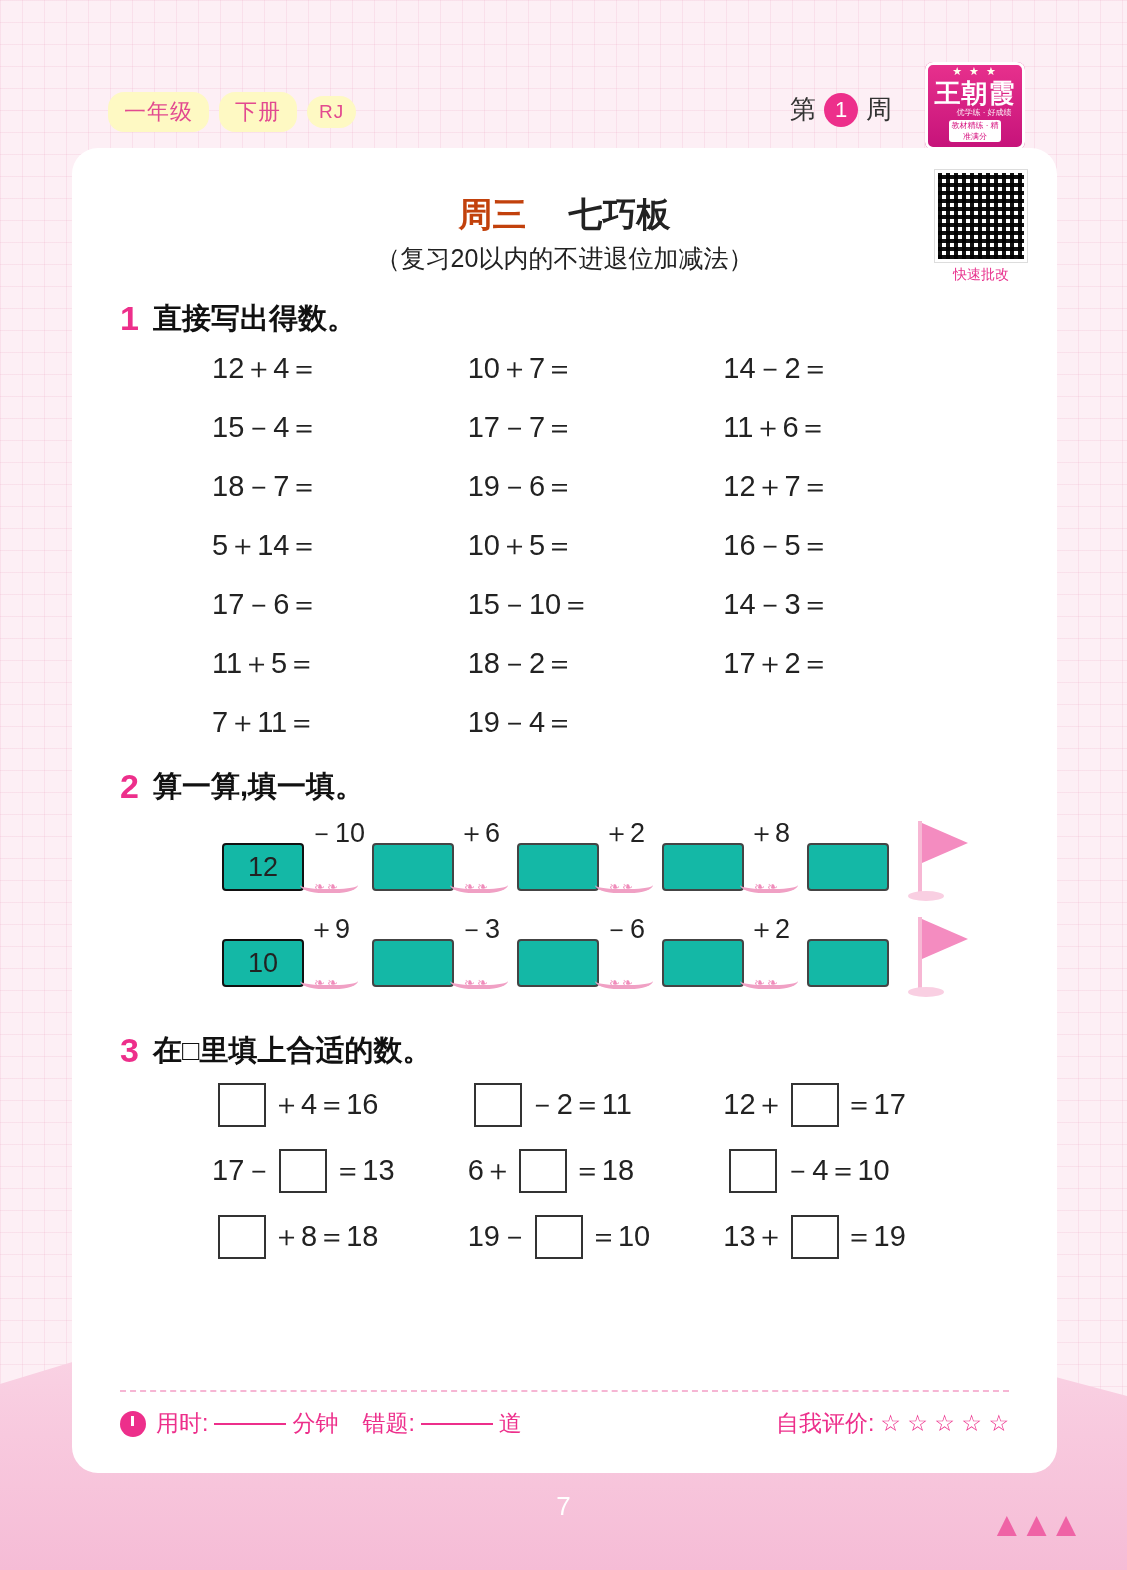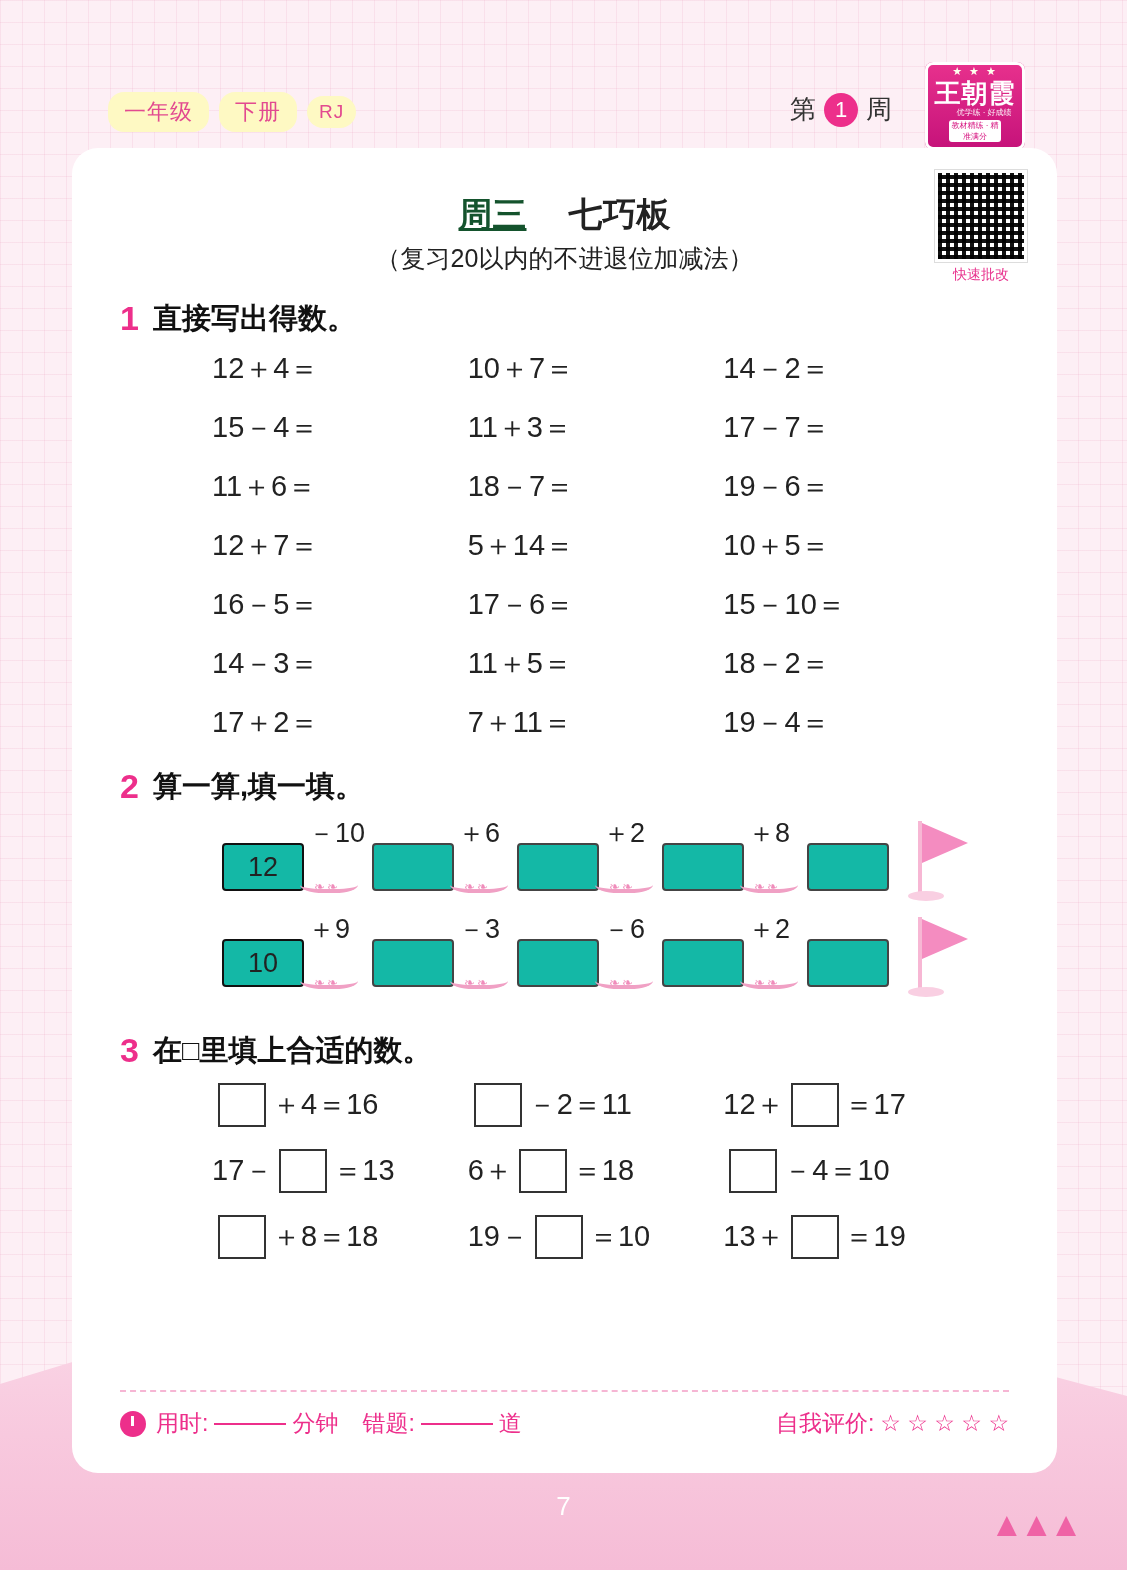--- a/index.html
+++ b/index.html
@@ -78,21 +78,21 @@
       repeating-linear-gradient(90deg,#111 0 4px,#fff 4px 8px),
       repeating-linear-gradient(0deg,#111 0 4px,#fff 4px 8px);
     background-blend-mode:multiply;
     border:3px solid #fff; outline:1px solid #ddd;
   }
   .qr .cap{ font-size:14px; color:#e8318d; margin-top:4px; white-space:nowrap;}
 
   .title{
     text-align:center; padding-top:44px; font-size:34px; color:#222; font-weight:bold;
   }
-  .title .wk{ color:#14532d; margin-right:42px;text-decoration:underline;}
+  .title .wk{ color:#c2410c; margin-right:42px;}
   .subtitle{ text-align:center; font-size:25px; color:#222; margin-top:4px;}
 
   
   .sec{ display:flex; align-items:flex-start; gap:14px; margin:26px 0 0 48px;}
   .sec .n{ color:#ed2f8b; font-size:34px; font-weight:bold; line-height:34px;}
   .sec .t{ font-size:29px; font-weight:bold; color:#111; line-height:34px;}
 
   
   .q1{
     margin:14px 0 0 0; padding:0 78px 0 140px;
@@ -198,21 +198,20 @@
 
   <div class="sec">
     <span class="n">1</span>
     <span class="t">直接写出得数。</span>
   </div>
   <div class="q1" id="q1">
       <div>12＋4＝</div>
       <div>10＋7＝</div>
       <div>14－2＝</div>
       <div>15－4＝</div>
-      <div>11＋3＝</div>
       <div>17－7＝</div>
       <div>11＋6＝</div>
       <div>18－7＝</div>
       <div>19－6＝</div>
       <div>12＋7＝</div>
       <div>5＋14＝</div>
       <div>10＋5＝</div>
       <div>16－5＝</div>
       <div>17－6＝</div>
       <div>15－10＝</div>

